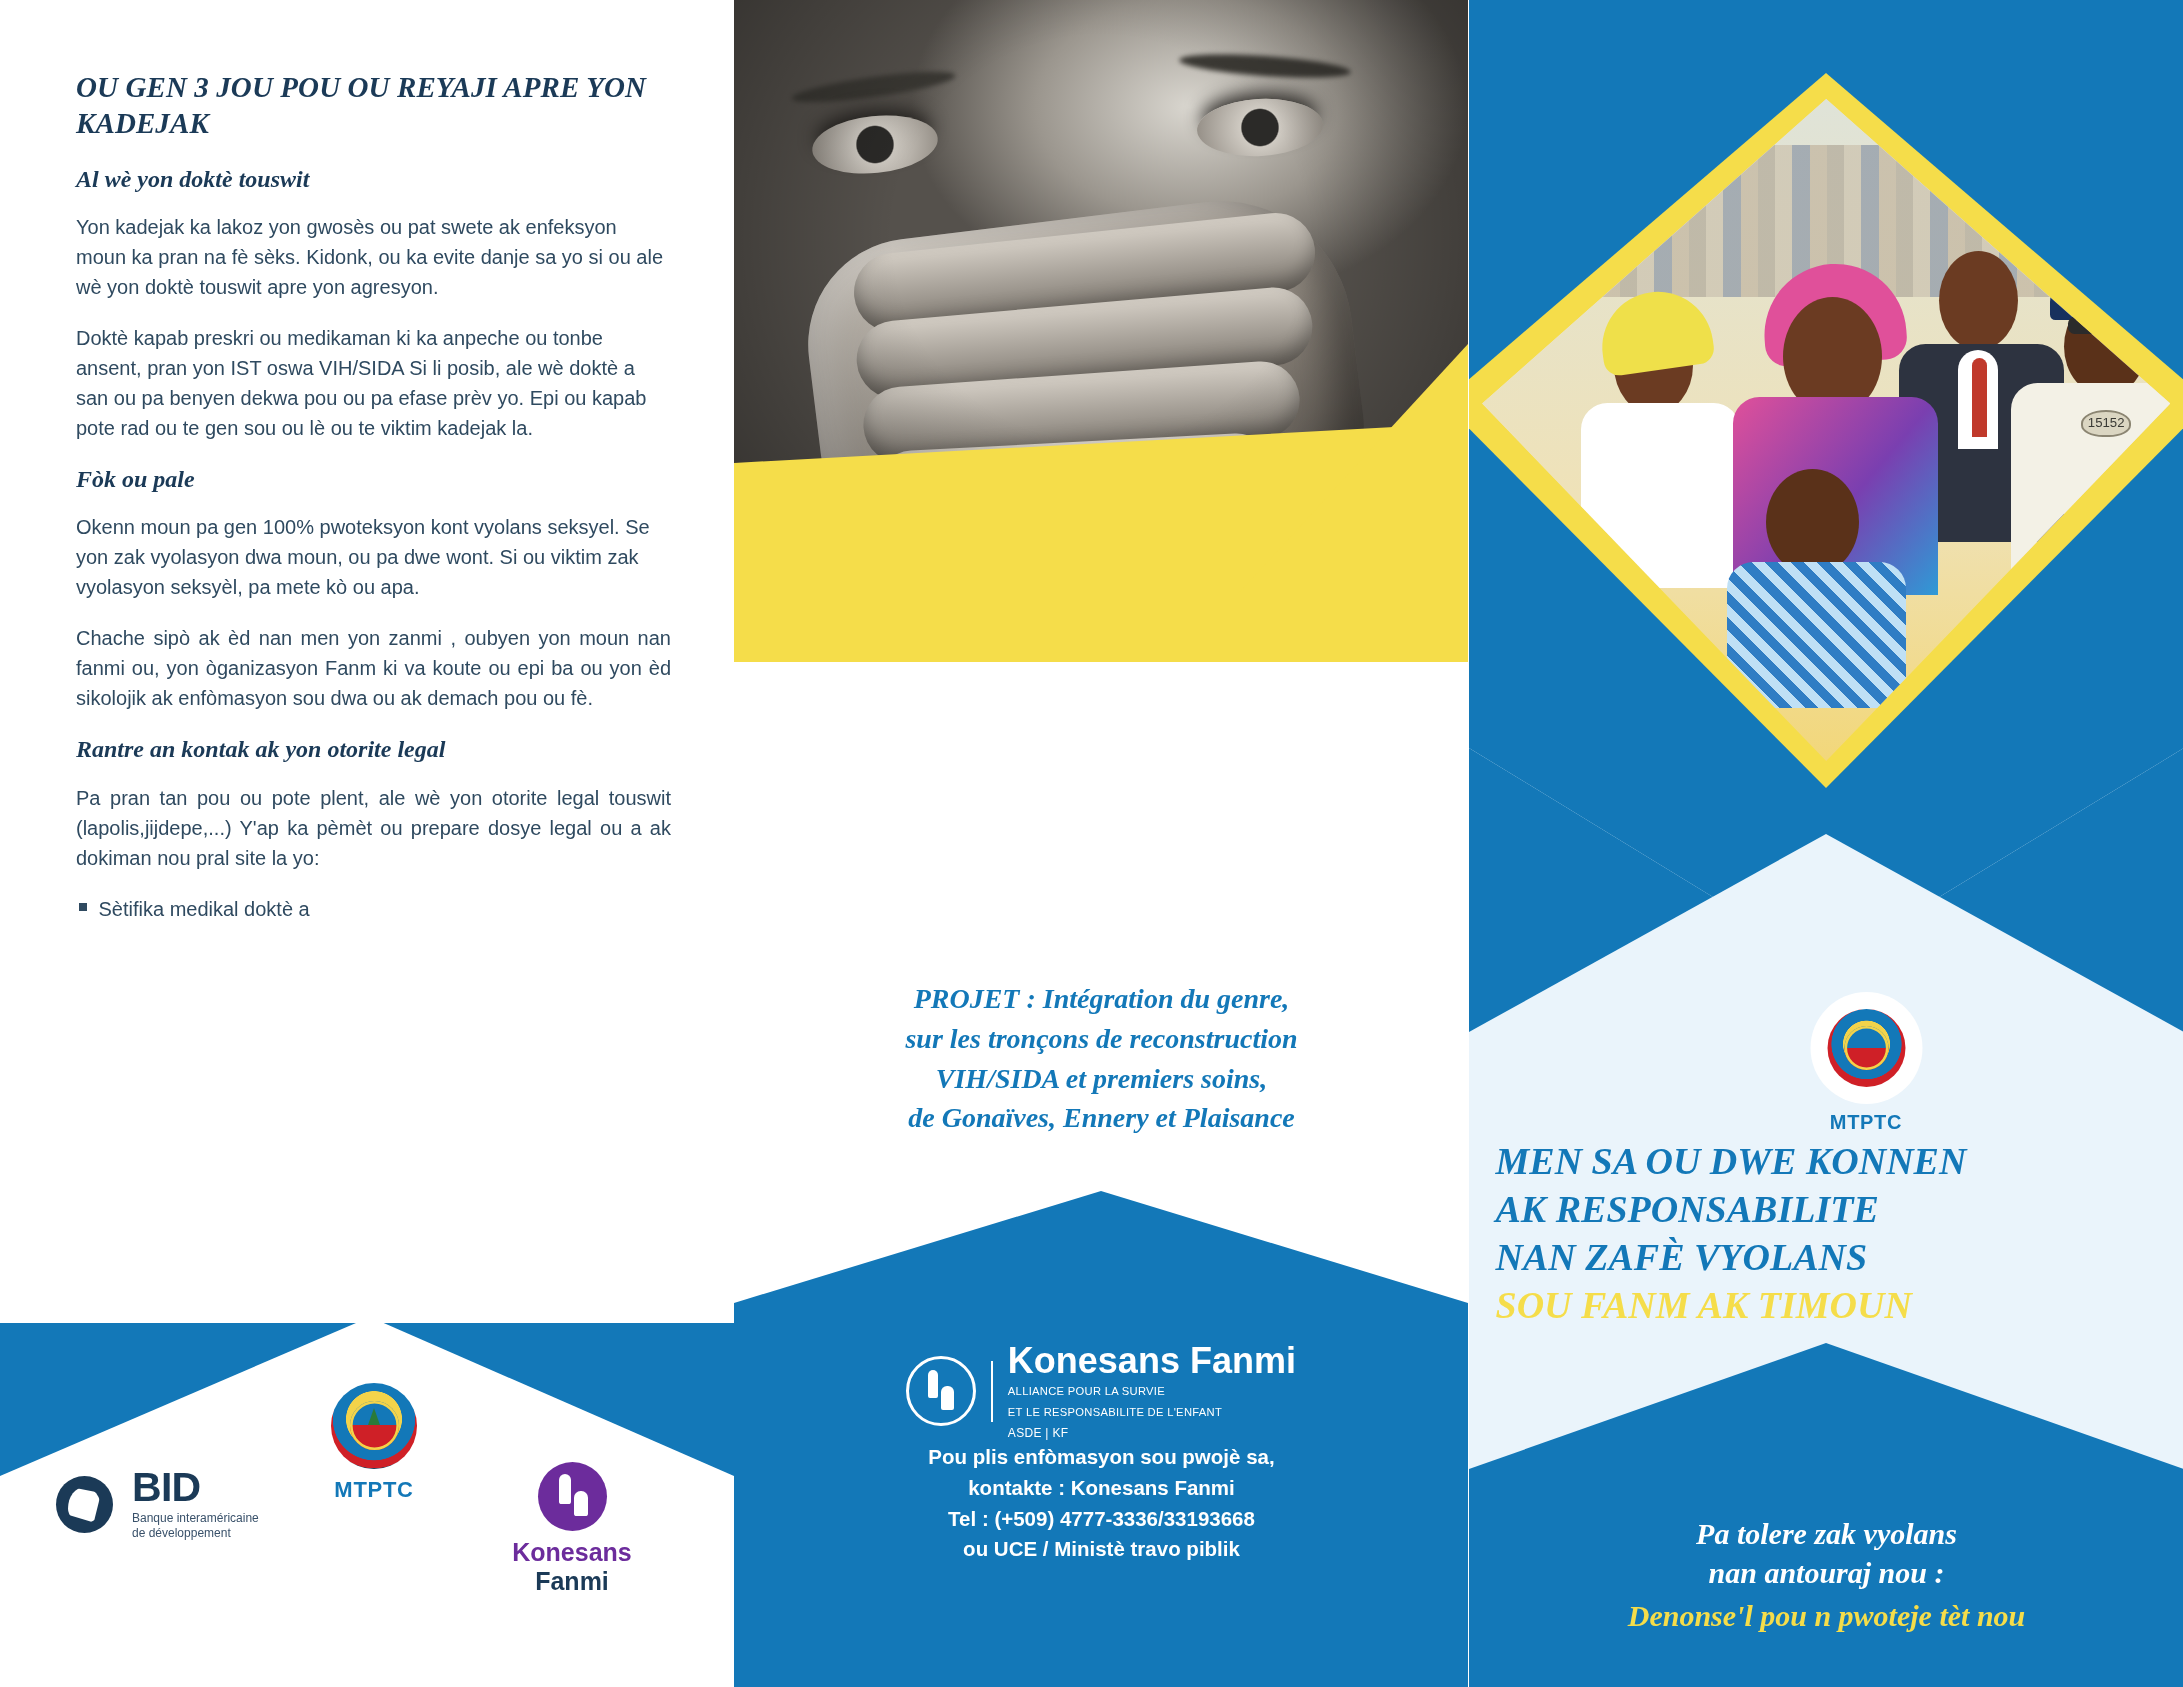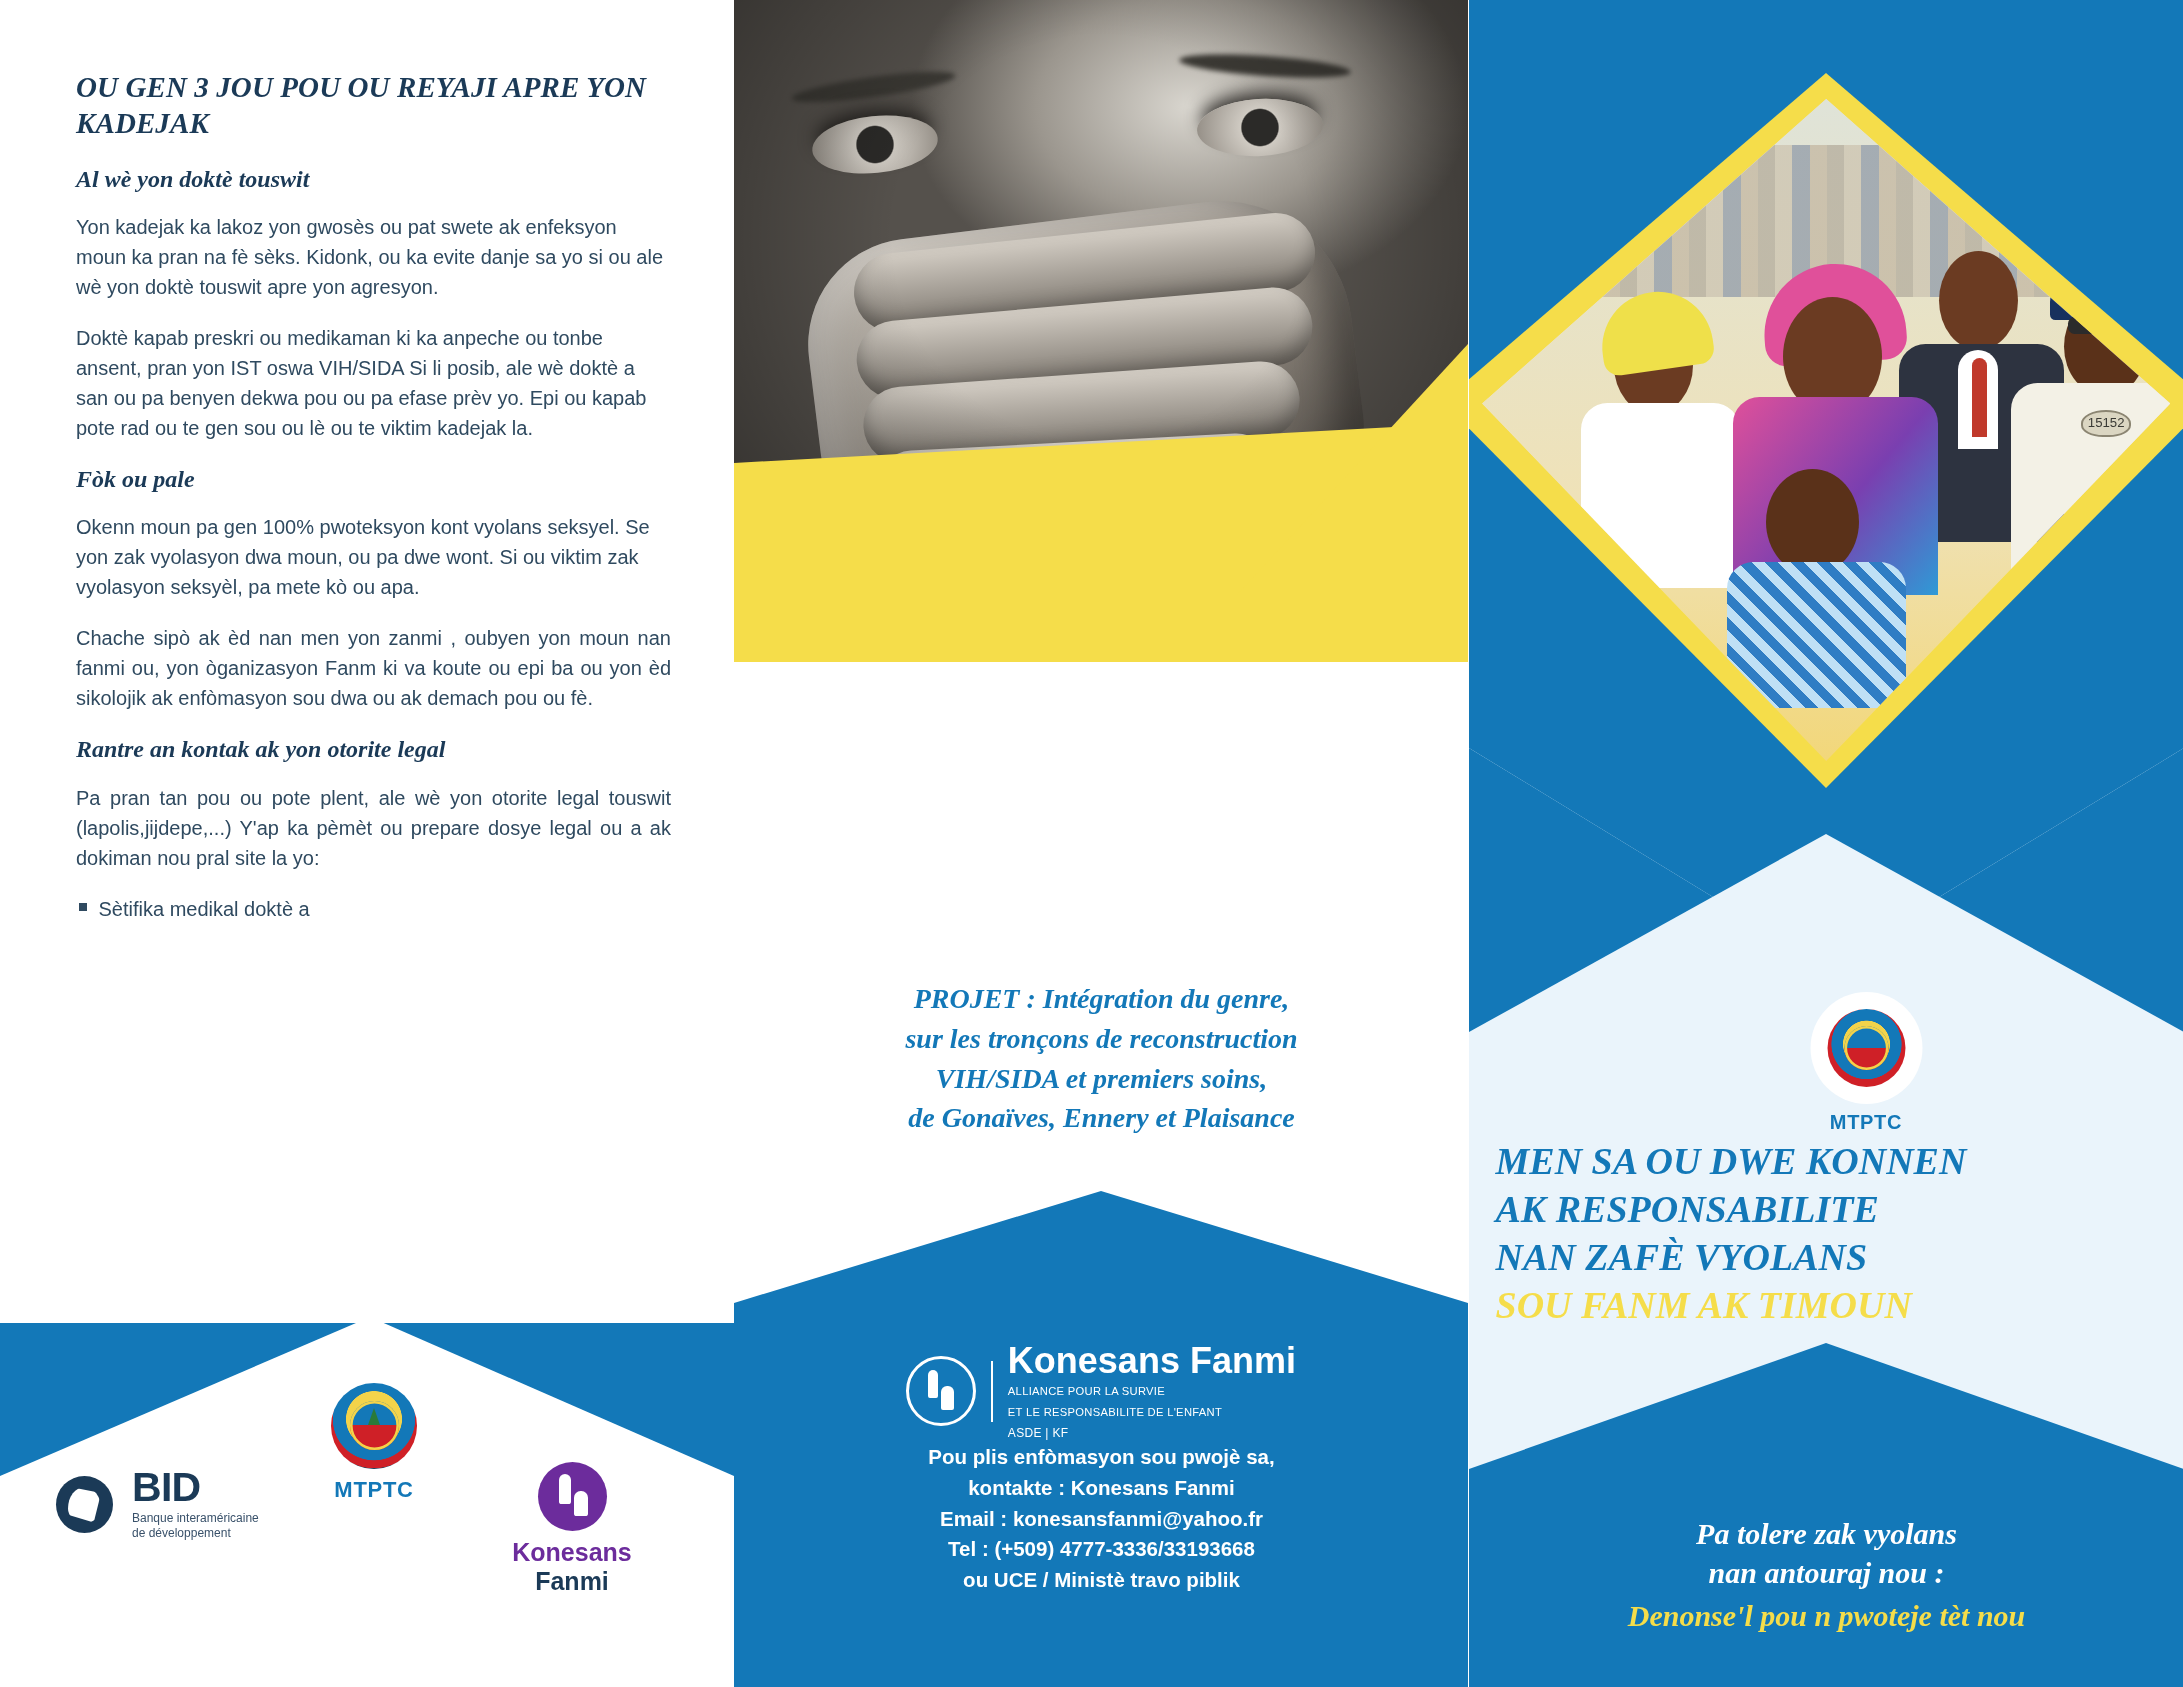--- a/index.html
+++ b/index.html
@@ -389,21 +389,20 @@
           <div class="t1">Konesans Fanmi</div>
           <div class="t2">ALLIANCE POUR LA SURVIE</div>
           <div class="t2">ET LE RESPONSABILITE DE L'ENFANT</div>
           <div class="t3">ASDE | KF</div>
         </div>
       </div>
 
       <div class="contact">
         <div>Pou plis enfòmasyon sou pwojè sa,</div>
         <div>kontakte : Konesans Fanmi</div>
-        <div>Email : konesansfanmi@yahoo.fr</div>
         <div>Tel : (+509) 4777-3336/33193668</div>
         <div>ou UCE / Ministè travo piblik</div>
       </div>
     </div>
   </div>
 
   <div id="panel-right">
     <div id="r-blue-top"></div>
     <div id="r-yellow-diamond"></div>
 

